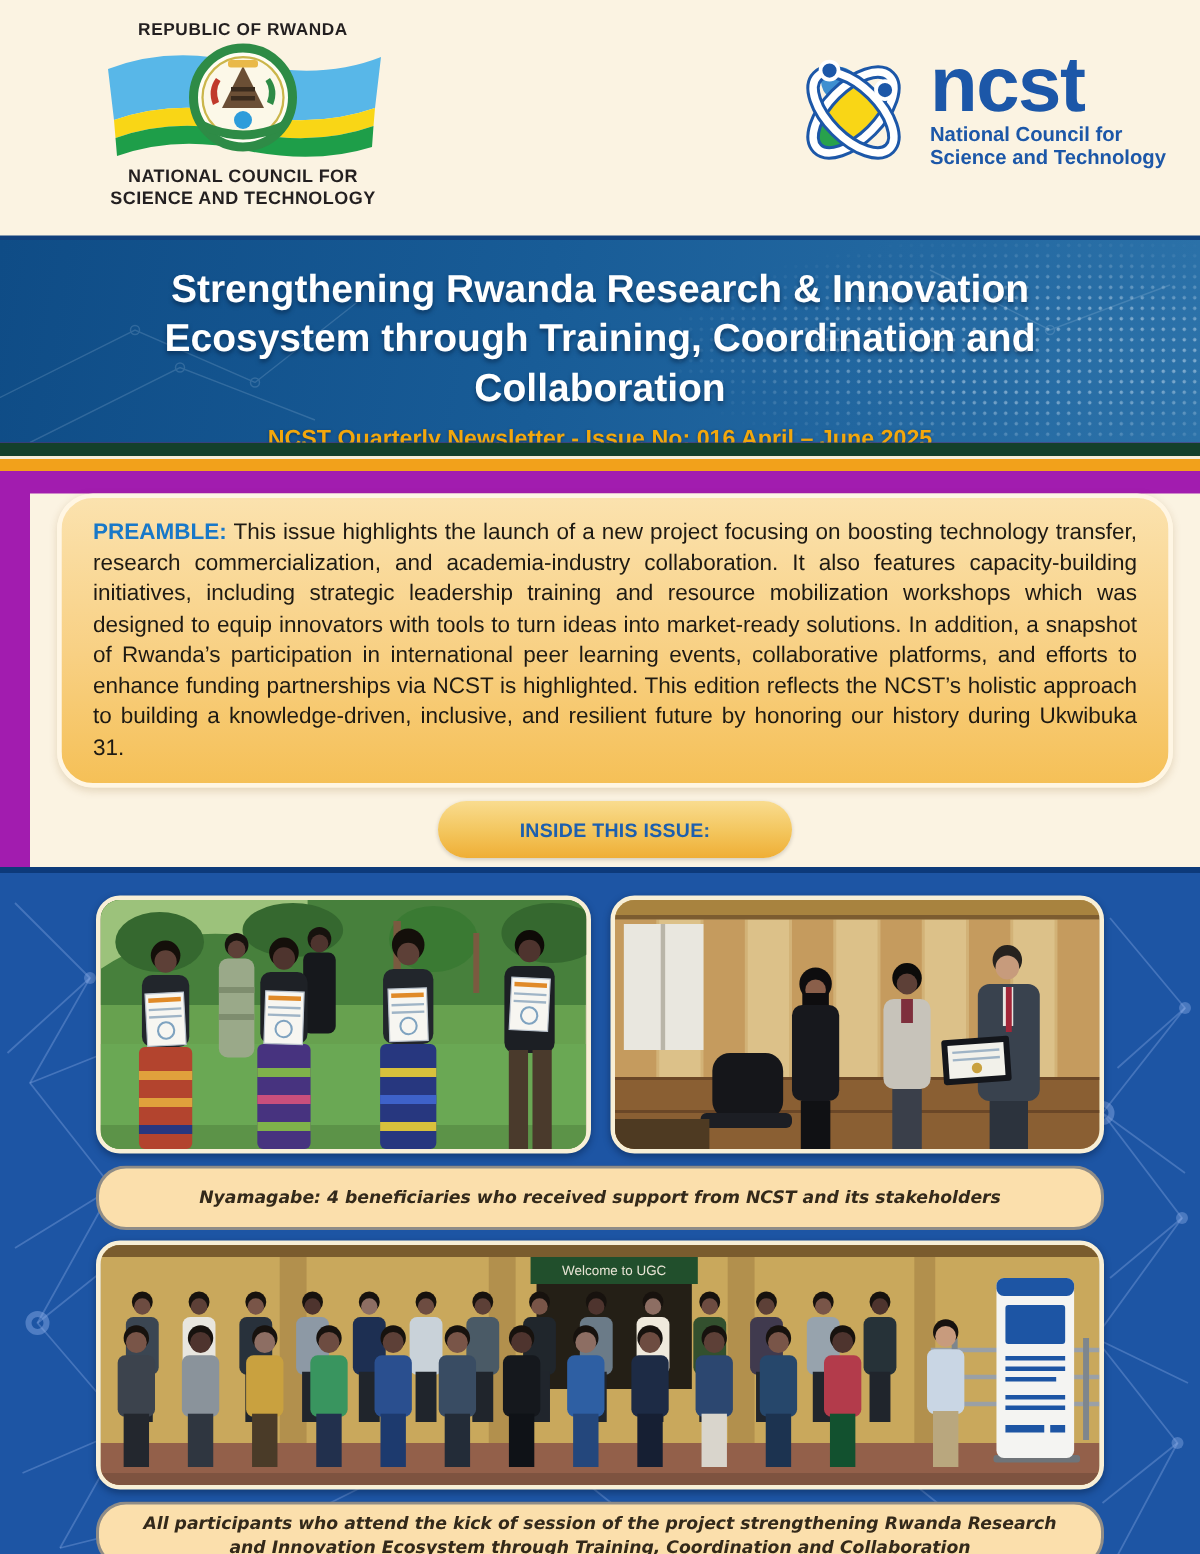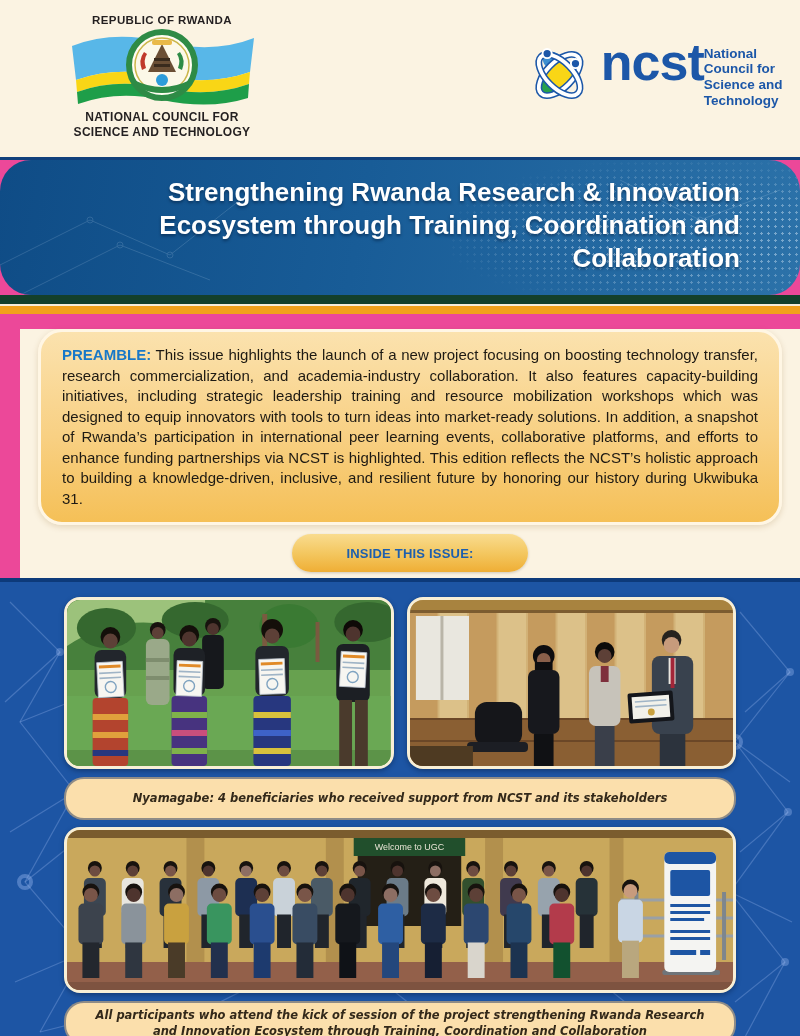--- a/index.html
+++ b/index.html
@@ -1,33 +1,33 @@
 <!DOCTYPE html>
 <html><head>
 <meta charset="utf-8">
 <style>
   html,body{margin:0;padding:0;}
   body{width:800px;height:1036px;overflow:hidden;background:#FBF3E2;
        font-family:"Liberation Sans",sans-serif;}
-  .page{position:relative;width:800px;height:1036px;background:#ec4899;}
+  .page{position:relative;width:800px;height:1036px;background:#a21caf;}
 
   
   .top-header{position:relative;height:157px;background:#FBF3E2;border-bottom:3px solid #10407C;}
   .gov-logo{position:absolute;left:52px;top:14px;width:220px;text-align:center;}
   .gov-country{font-size:11.5px;font-weight:bold;letter-spacing:.4px;color:#231F20;}
   .gov-flag{margin:2px auto 0;display:block;}
   .gov-org{font-size:12px;font-weight:bold;line-height:1.25;color:#231F20;letter-spacing:.3px;}
   .ncst-logo{position:absolute;left:528px;top:34px;display:flex;align-items:center;gap:10px;}
-  .ncst-text{display:flex;flex-direction:row;}
+  .ncst-text{display:flex;flex-direction:column;}
   .ncst-acronym{font-size:52px;font-weight:bold;color:#1C57A8;line-height:.78;letter-spacing:-1px;}
   .ncst-tagline{font-size:13.5px;font-weight:bold;color:#1C57A8;line-height:1.15;margin-top:4px;}
 
   
-  .banner{position:relative;height:135px;overflow:hidden;text-align:right;
-          background:linear-gradient(100deg,#0F4C86 0%,#185C97 45%,#2C72A9 100%);border-radius:31px;}
+  .banner{position:relative;height:135px;overflow:hidden;text-align:center;
+          background:linear-gradient(100deg,#0F4C86 0%,#185C97 45%,#2C72A9 100%);}
   .map-dots{position:absolute;top:0;right:0;width:350px;height:100%;pointer-events:none;
             background-image:radial-gradient(rgba(200,222,240,.5) 1.1px,transparent 1.4px);
             background-size:7px 7px;
             -webkit-mask-image:radial-gradient(ellipse at 70% 55%,#000 30%,transparent 75%);
             mask-image:radial-gradient(ellipse at 70% 55%,#000 30%,transparent 75%);}
   .banner-lines{position:absolute;inset:0;pointer-events:none;opacity:.18;}
   .banner-title{position:relative;margin:16px auto 0;max-width:680px;color:#FFFFFF;
                 font-size:26px;line-height:33px;font-weight:bold;
                 text-shadow:0 2px 3px rgba(3,30,60,.55);}
   .banner-subtitle{position:relative;margin-top:9px;color:#F2A70C;font-size:15.5px;font-weight:bold;
@@ -131,20 +131,21 @@
         <path d="M-10 110 L90 60 L170 95 L240 40"></path>
         <path d="M20 135 L120 85 L210 120"></path>
         <circle cx="90" cy="60" r="3"></circle>
           <circle cx="170" cy="95" r="3"></circle>
           <circle cx="120" cy="85" r="3"></circle>
         <path d="M620 20 L700 60 L780 30"></path>
           <circle cx="700" cy="60" r="3"></circle>
       </g>
     </svg>
     <div class="banner-title">Strengthening Rwanda Research &amp; Innovation Ecosystem through Training, Coordination and Collaboration</div>
+    <div class="banner-subtitle">NCST Quarterly Newsletter - Issue No: 016 April – June 2025</div>
   </div>
   <div class="strip-green"></div>
   <div class="strip-white"></div>
   <div class="strip-orange"></div>
 
   <div class="mid">
     <div class="preamble-box">
       <p class="preamble-p"><span class="preamble-label">PREAMBLE:</span> <span>This issue highlights the launch of a new project focusing on boosting technology transfer, research commercialization, and academia-industry collaboration. It also features capacity-building initiatives, including strategic leadership training and resource mobilization workshops which was designed to equip innovators with tools to turn ideas into market-ready solutions. In addition, a snapshot of Rwanda’s participation in international peer learning events, collaborative platforms, and efforts to enhance funding partnerships via NCST is highlighted. This edition reflects the NCST’s holistic approach to building a knowledge-driven, inclusive, and resilient future by honoring our history during Ukwibuka 31.</span></p>
     </div>
     <button class="inside-pill">INSIDE THIS ISSUE:</button>

